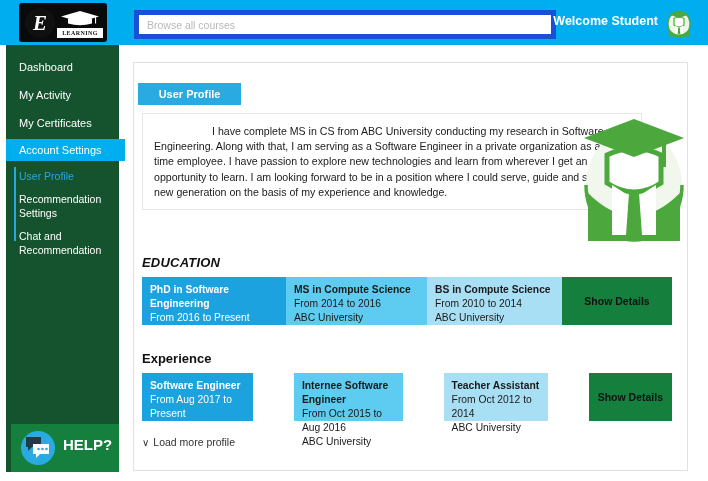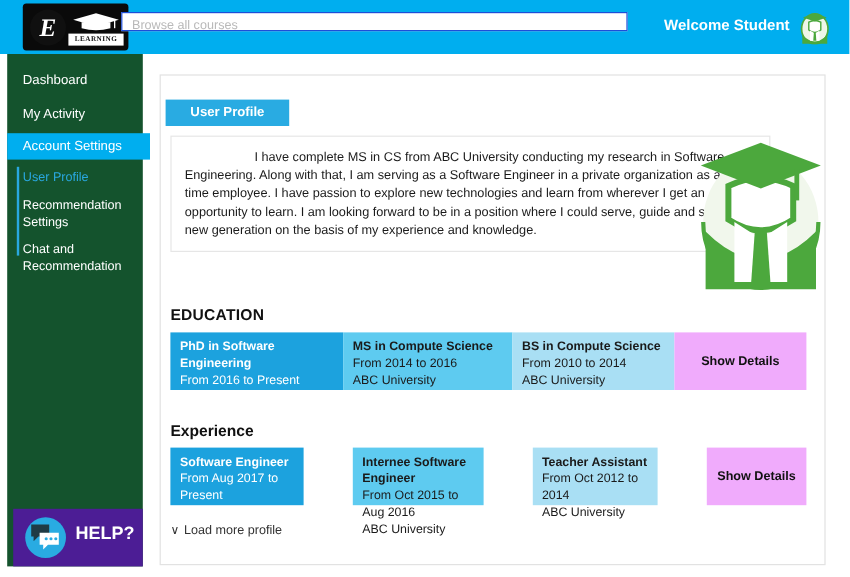--- a/index.html
+++ b/index.html
@@ -9,68 +9,68 @@
   
   .header{position:absolute;left:0;top:0;width:708px;height:45px;background:#00AEEF;}
   .logo{position:absolute;left:19px;top:3px;width:88px;height:39px;background:#0a0a0a;border-radius:3px;}
   .logo-e{position:absolute;left:6px;top:5px;width:30px;height:30px;border-radius:50%;background:#101010;
           color:#ffffff;font-family:"Liberation Serif",serif;font-style:italic;font-weight:bold;
           font-size:21px;line-height:30px;text-align:center;}
   .logo-cap{position:absolute;left:41px;top:7px;width:40px;height:16px;}
   .logo-word{position:absolute;left:38px;top:25px;width:46px;height:10px;background:#ffffff;color:#111;
              font-size:6px;font-weight:bold;letter-spacing:.4px;text-align:center;line-height:10px;
              font-family:"Liberation Serif",serif;}
-  .search{position:absolute;left:101px;top:10px;width:422px;height:16px;background:#ffffff;border:1px solid #1d4ed8;
+  .search{position:absolute;left:134px;top:10px;width:422px;height:29px;background:#ffffff;border:5px solid #1d4ed8;
           box-sizing:border-box;}
   .search input{width:100%;height:100%;border:0;outline:0;background:transparent;padding:0 8px;box-sizing:border-box;
           font-family:"Liberation Sans",sans-serif;font-size:10.5px;color:#333;}
   .search input::placeholder{color:#b9b9b9;}
   .welcome{position:absolute;right:50px;top:14px;color:#ffffff;font-size:12.5px;font-weight:bold;}
   .hdr-avatar{position:absolute;right:16px;top:9px;width:26px;height:28px;}
 
   
   .sidebar{position:absolute;left:6px;top:45px;width:113px;height:427px;background:#14532d;}
   .nav-item{height:24px;line-height:24px;color:#ffffff;font-size:11px;padding-left:13px;box-sizing:border-box;
             margin-top:4px;}
   .nav-item:first-child{margin-top:10px;}
   .nav-item.active{background:#00AEEF;color:#ffffff;font-weight:normal;height:22px;line-height:22px;width:119px;}
   .submenu{position:relative;margin-top:8px;padding-left:13px;}
   .submenu:before{content:"";position:absolute;left:8px;top:-2px;width:2px;height:74px;background:#29A8E0;}
   .sub-item{color:#ffffff;font-size:10.5px;line-height:14px;margin-bottom:9px;}
   .sub-item.current{color:#29A8E0;}
 
   
-  .help{position:absolute;left:11px;top:424px;width:108px;height:48px;background:#4c1d95;}
+  .help{position:absolute;left:11px;top:424px;width:108px;height:48px;background:#15803d;}
   .help-circle{position:absolute;left:10px;top:7px;width:34px;height:34px;border-radius:50%;background:#29ABE2;}
   .help-text{position:absolute;left:52px;top:12px;color:#ffffff;font-size:15px;font-weight:bold;}
 
   
   .panel{position:absolute;left:133px;top:62px;width:555px;height:409px;background:#ffffff;border:1px solid #e2e2e2;
          box-sizing:border-box;}
   .tab{position:absolute;left:4px;top:20px;width:103px;height:22px;background:#29ABE2;color:#ffffff;font-size:11px;
        font-weight:bold;text-align:center;line-height:22px;}
 
   .bio{position:absolute;left:8px;top:50px;width:500px;min-height:86px;border:1px solid #e6e6e6;box-sizing:border-box;
        padding:10px 11px 9px 11px;color:#1a1a1a;font-size:10.6px;line-height:15.2px;text-align:left;}
   .bio .indent{padding-left:58px;}
   .profile-pic{position:absolute;left:440px;top:48px;width:120px;height:135px;}
 
   .sec-title{position:absolute;left:8px;font-weight:bold;color:#111;}
-  .sec-edu{top:192px;font-size:13px;letter-spacing:.2px;}
+  .sec-edu{top:192px;font-size:13px;letter-spacing:.2px;font-style:italic;}
   .sec-exp{top:288px;font-size:13px;}
 
   .card-row{position:absolute;left:8px;width:530px;height:48px;display:flex;}
   .row-edu{top:214px;}
   .row-exp{top:310px;gap:41px;}
   .card{padding:6px 0 0 8px;box-sizing:border-box;font-size:10.3px;color:#1a1a1a;line-height:14px;}
   .card .t{font-weight:bold;}
   .c1{width:144px;background:#1CA2DE;color:#ffffff;}
   .c2{width:141px;background:#5ECBF0;}
   .c3{width:135px;background:#A9DFF4;}
-  .c4{width:110px;background:#f0abfc;display:flex;align-items:center;justify-content:center;padding:0;
+  .c4{width:110px;background:#15803d;display:flex;align-items:center;justify-content:center;padding:0;
       font-size:10.5px;font-weight:bold;color:#111;}
 
   .load-more{position:absolute;left:8px;top:373px;font-size:10.5px;color:#333;}
   .load-more .chev{font-size:10px;margin-right:4px;}
 </style>
 </head>
 <body>
 
 <div class="app">
 
@@ -99,20 +99,21 @@
       <path d="M8,9.5 Q13,6.5 18,9.5 L18,16 Q13,20 8,16 Z" fill="#ffffff" stroke="#4CA83D" stroke-width="1.2"></path>
       <polygon points="13,2 23,5.5 13,9 3,5.5" fill="#4CA83D"></polygon>
       <path d="M9,16.5 L13,19 L17,16.5 L17,25 L9,25 Z" fill="#ffffff"></path>
       <polygon points="12.2,18.5 13.8,18.5 14.3,25 11.7,25" fill="#4CA83D"></polygon>
     </svg>
   </div>
 
   <div class="sidebar">
     <div class="nav-item">Dashboard</div>
     <div class="nav-item">My Activity</div>
+    <div class="nav-item">My Certificates</div>
     <div class="nav-item active">Account Settings</div>
 
     <div class="submenu">
       <div class="sub-item current">User Profile</div>
       <div class="sub-item">Recommendation Settings</div>
       <div class="sub-item">Chat and Recommendation</div>
     </div>
   </div>
 
   <div class="help">

